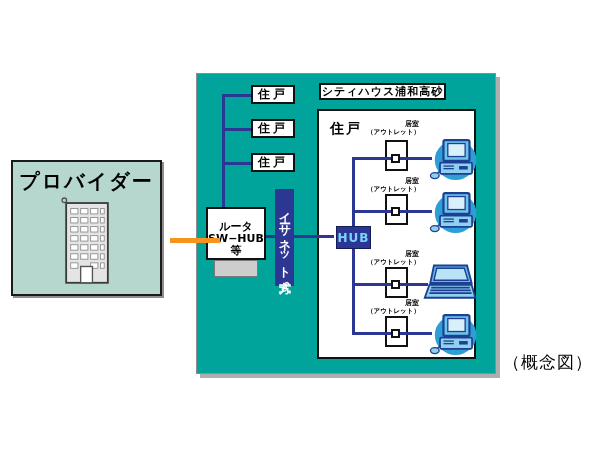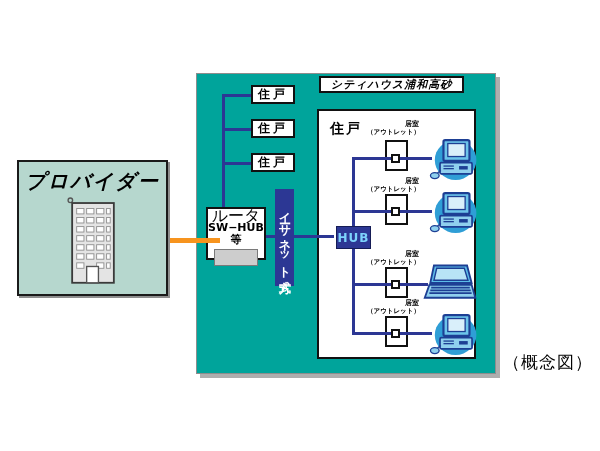--- a/index.html
+++ b/index.html
@@ -4,52 +4,52 @@
 <style>
   html,body{margin:0;padding:0;background:#fff;}
   .canvas{
     position:relative;width:600px;height:451px;background:#ffffff;
     font-family:"DejaVu Sans","Liberation Sans",sans-serif;color:#000;
     overflow:hidden;
   }
   .abs{position:absolute;box-sizing:border-box;}
 
   
-  .provider{left:17px;top:160px;width:151px;height:136px;background:#b6d7ce;
-    border:2px solid #1a1a1a;box-shadow:2px 2px 0 rgba(50,50,50,.55);font-style:italic;}
+  .provider{left:11px;top:160px;width:151px;height:136px;background:#b6d7ce;
+    border:2px solid #1a1a1a;box-shadow:2px 2px 0 rgba(50,50,50,.55);}
   .provider-label{left:0;top:6px;width:100%;text-align:center;font-size:20px;
     font-weight:bold;letter-spacing:2px;}
   .provider-building{left:50%;top:32px;transform:translateX(-50%);}
 
   
   .orange-line{left:170px;top:238px;width:50px;height:5px;background:#f7941e;z-index:6;}
 
   
   .teal{left:196px;top:73px;width:300px;height:301px;background:#00a49b;
     box-shadow:4px 4px 0 #aeaeae;border:1px solid #8d8d8d;}
   .nline{background:#2c3794;}
 
   .unit-box{left:54px;width:44px;height:19px;background:#fff;border:2px solid #111;
     display:flex;align-items:center;justify-content:center;font-size:12px;
     font-weight:bold;letter-spacing:3px;}
 
   .router{left:9px;top:133px;width:60px;height:53px;background:#fff;
     border:2px solid #111;text-align:center;z-index:2;}
-  .router-l1{font-size:16px;font-weight:normal;line-height:12px;margin-top:1px;}
+  .router-l1{font-size:11px;font-weight:bold;line-height:12px;margin-top:12px;}
   .router-l2{font-size:11px;font-weight:bold;line-height:12px;}
   .router-device{width:42px;height:15px;margin:3px auto 0;background:#cdcdcd;
     border:1px solid #7a7a7a;z-index:7;position:relative;}
 
   .ethernet{left:78px;top:115px;width:19px;height:97px;background:#2c3794;color:#fff;
     writing-mode:vertical-rl;text-orientation:mixed;font-size:12px;font-weight:bold;
     display:flex;align-items:center;justify-content:center;z-index:3;}
 
-  .title-box{left:122px;top:2px;width:145px;height:17px;background:#fff;
+  .title-box{left:122px;top:9px;width:127px;height:17px;background:#fff;
     border:2px solid #111;text-align:center;font-size:11px;font-weight:bold;
-    line-height:13px;letter-spacing:1px;z-index:2;font-style:italic;}
+    line-height:13px;letter-spacing:1px;z-index:2;}
 
   .inner{left:120px;top:35px;width:159px;height:250px;background:#fff;
     border:2px solid #111;z-index:1;}
   .inner-unit-label{left:11px;top:9px;font-size:14px;font-weight:bold;letter-spacing:2px;}
 
   .hub{left:17px;top:115px;width:35px;height:23px;background:#2c3794;
     border:1px solid #151c55;color:#7dd3fc;display:flex;align-items:center;
     justify-content:center;font-size:12px;font-weight:bold;letter-spacing:1px;z-index:4;}
 
   .outlet-label{width:64px;text-align:right;z-index:3;}

